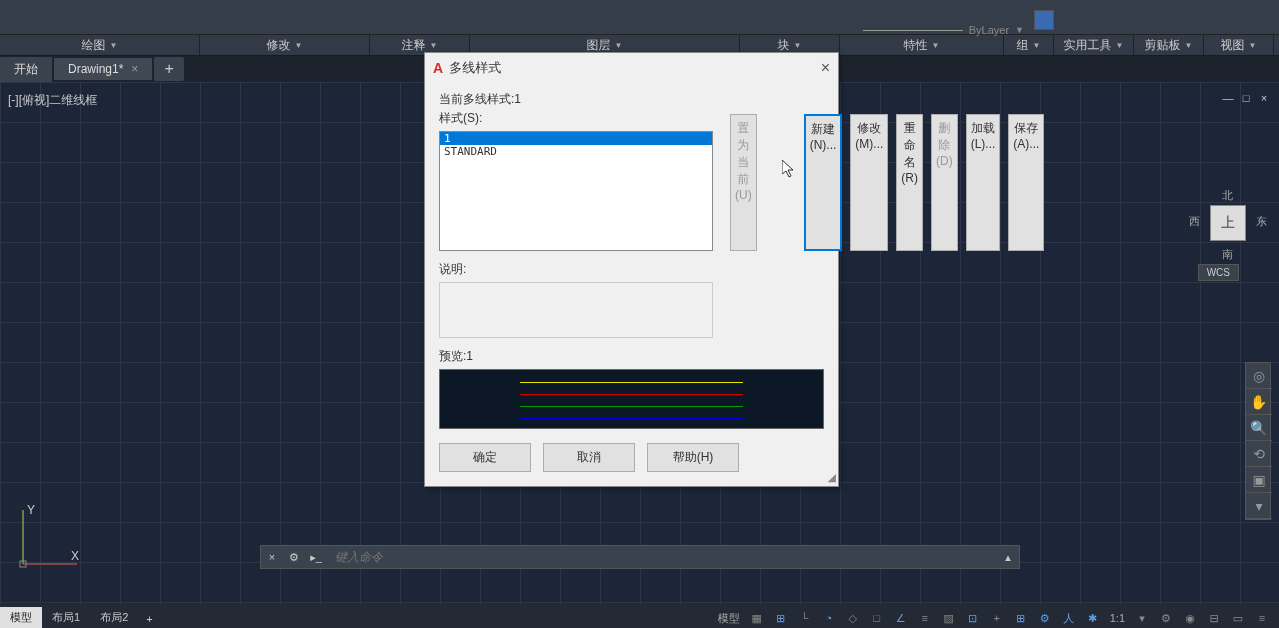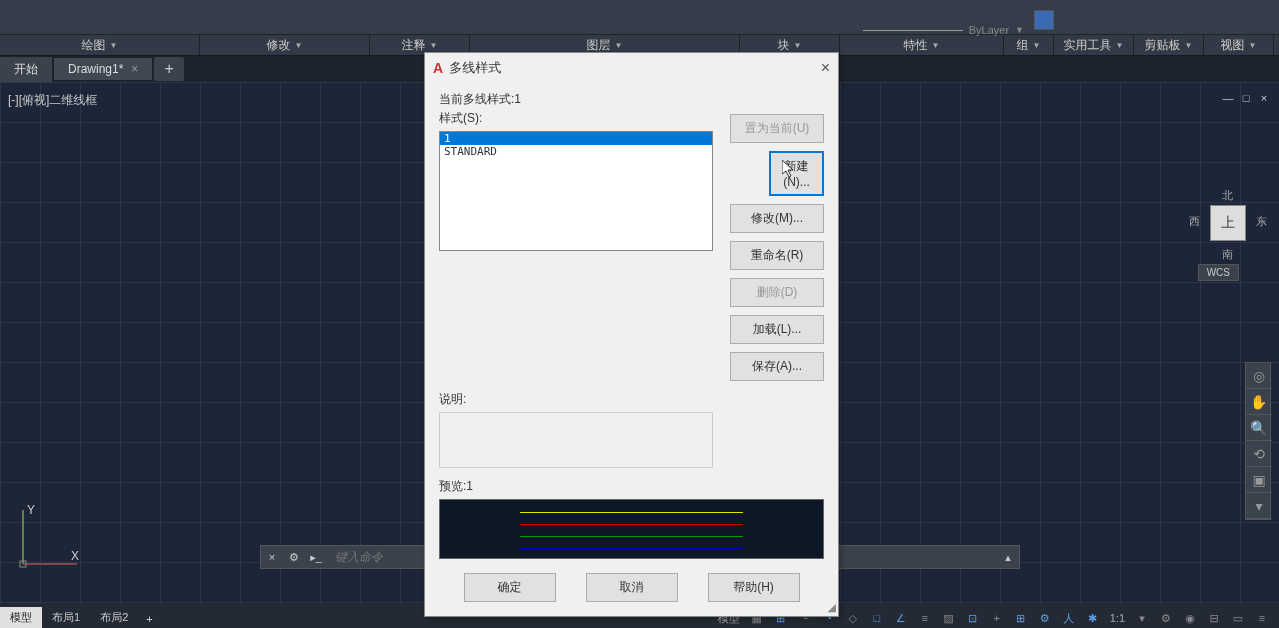--- a/index.html
+++ b/index.html
@@ -329,21 +329,21 @@
       padding: 0 4px;
       font-size: 11px;
       font-family: SimSun, monospace;
     }
     .list-item-r.selected {
       background: #0078d7;
       color: #fff;
     }
     .dlg-buttons { 
       display: flex; 
-      flex-direction: column; 
+      flex-direction: row; 
       gap: 8px; 
       width: 94px;
       padding-top: 4px;
     }
     .dlg-btn {
       padding: 5px 4px;
       background: #e1e1e1;
       border: 1px solid #adadad;
       font-size: 12px;
       cursor: pointer;
@@ -367,22 +367,21 @@
       position: relative;
     }
     .preview-line {
       position: absolute;
       left: 80px;
       right: 80px;
       height: 1px;
     }
     .dlg-footer {
       display: flex;
-      justify-content: center;
-      gap: 30px;
+      gap: 12px;
       margin-top: 14px;
     }
     .dlg-footer .dlg-btn { width: 92px; }
     .resize-grip {
       position: absolute;
       bottom: 2px;
       right: 2px;
       color: #888;
       font-size: 11px;
     }

